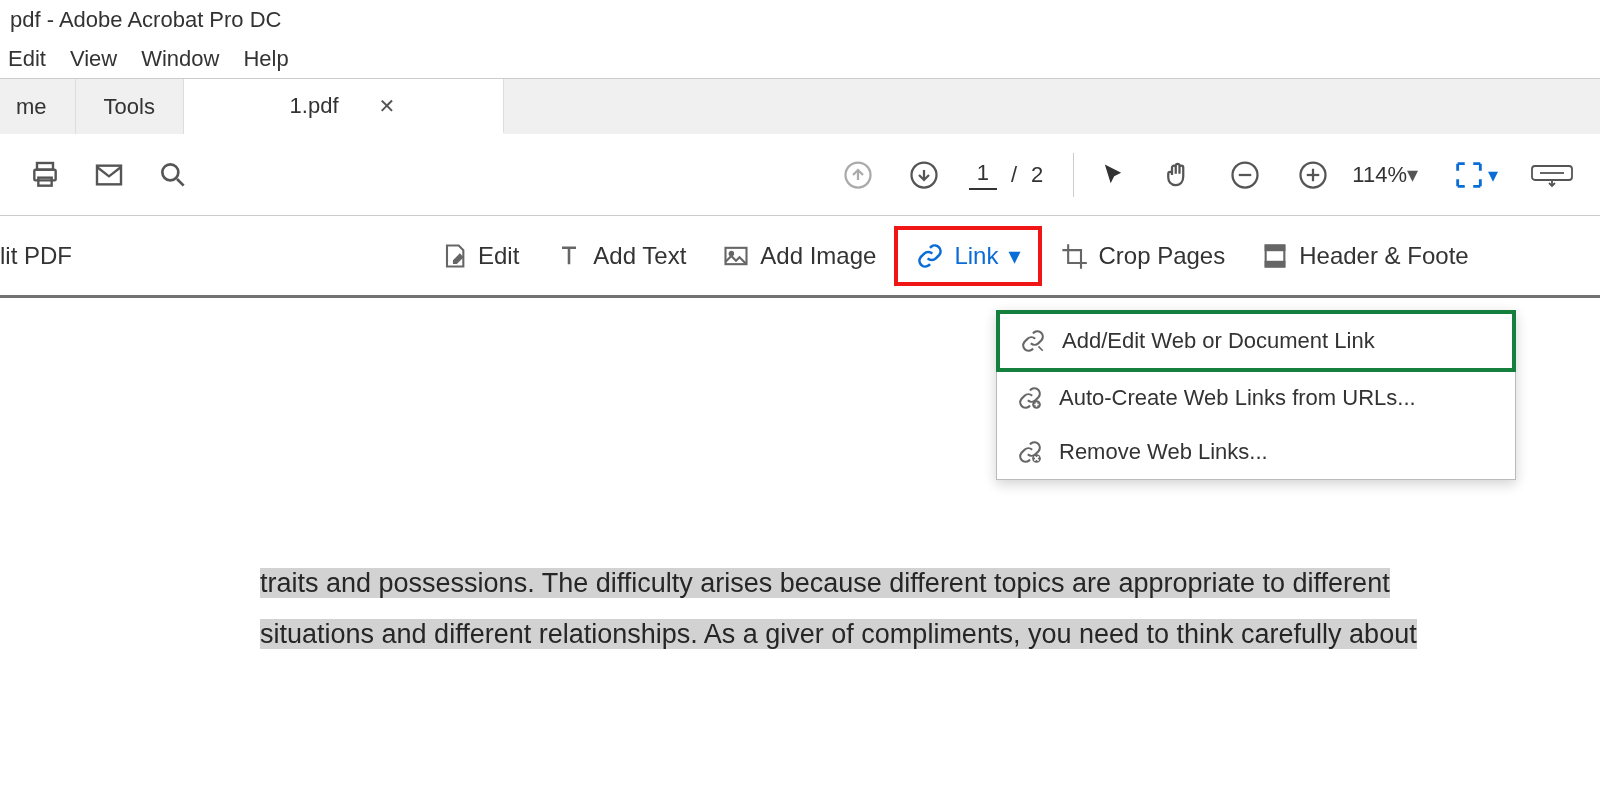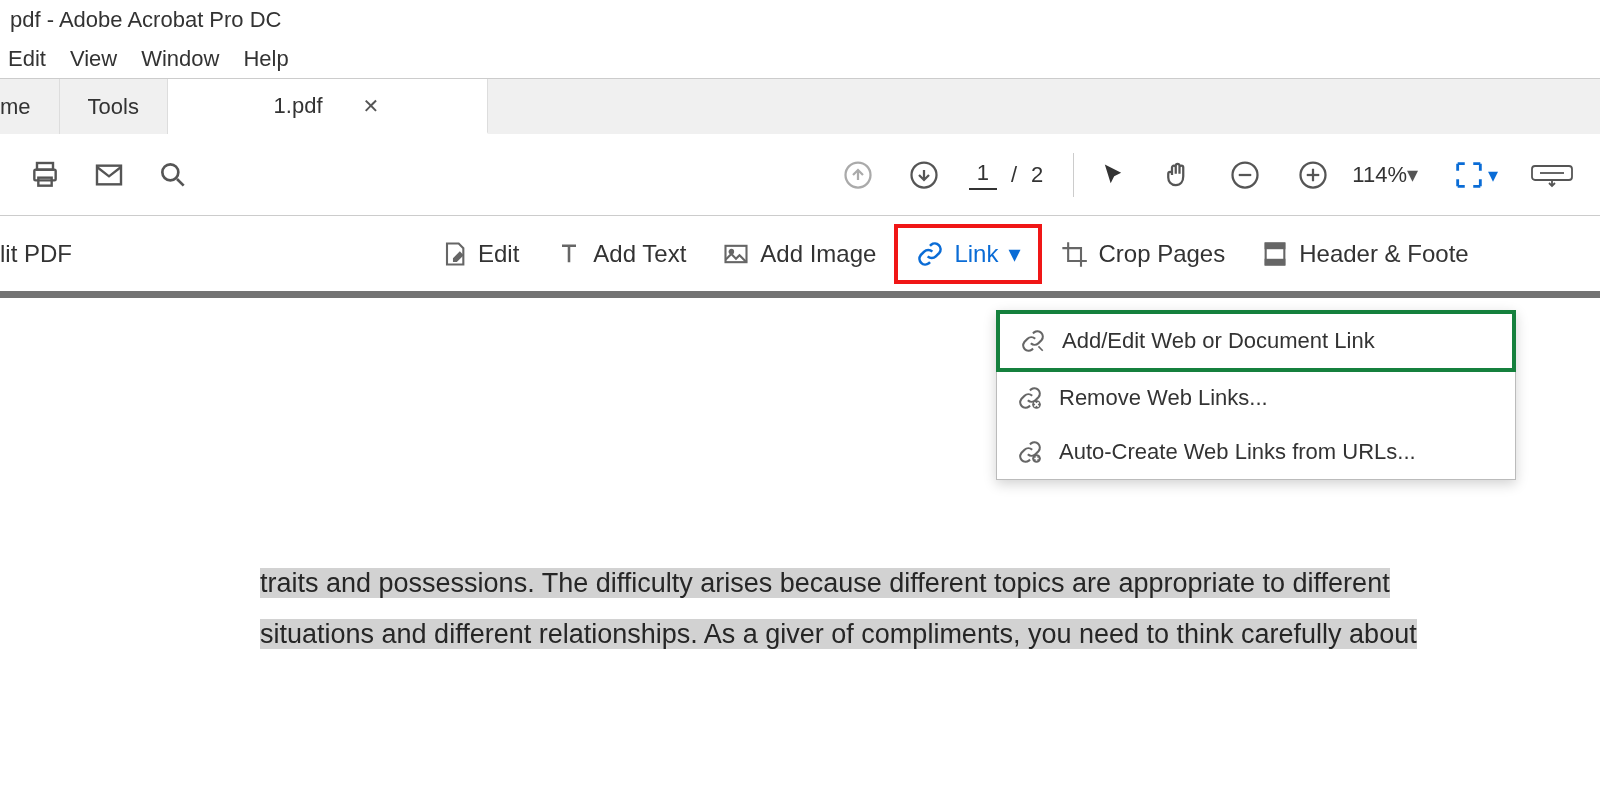--- a/index.html
+++ b/index.html
@@ -85,21 +85,21 @@
     .zoom-box {
       display: flex;
       align-items: center;
       font-size: 22px;
       margin-left: 12px;
       gap: 0;
     }
     .zoom-box .caret { color: #555; }
     .editbar {
       height: 82px;
-      border-bottom: 7px solid #737373;
+      border-bottom: 3px solid #737373;
       display: flex;
       align-items: center;
       position: relative;
       background: #fff;
     }
     .editbar .panel-label {
       font-size: 24px;
       font-weight: 500;
       margin-left: 0;
       white-space: nowrap;
@@ -167,21 +167,21 @@
 </div>
 
 <div class="menubar">
   <span>Edit</span>
   <span>View</span>
   <span>Window</span>
   <span>Help</span>
 </div>
 
 <div class="tabbar">
-  <div class="tab" style="padding-left:0;">
+  <div class="tab" style="padding-left:16px;">
     <span>me</span>
   </div>
   <div class="tab">
     <span>Tools</span>
   </div>
   <div class="tab active" style="min-width:320px; justify-content:center;">
     <span>1.pdf</span>
     <span class="close">✕</span>
   </div>
 </div>
@@ -350,34 +350,34 @@
         </svg>
     </span>
     <span>Add/Edit Web or Document Link</span>
   </div>
   <div class="item">
     <span class="icon">
       <svg width="26" height="26" viewBox="0 0 24 24" fill="none" stroke="#666" stroke-width="2">
           <path d="M10 14a5 5 0 007 0l3-3a5 5 0 00-7-7l-1 1"></path>
           <path d="M14 10a5 5 0 00-7 0l-3 3a5 5 0 007 7l1-1"></path>
           <circle cx="18" cy="18" r="4" fill="#666" stroke="none"></circle>
-          <path d="M16 16l4 4M20 16l-4 4" stroke="#fff" stroke-width="1.5"></path>
-        </svg>
-    </span>
-    <span>Remove Web Links...</span>
+          <path d="M18 16v4M16 18h4" stroke="#fff" stroke-width="1.5"></path>
+        </svg>
+    </span>
+    <span>Auto-Create Web Links from URLs...</span>
   </div>
   <div class="item">
     <span class="icon">
       <svg width="26" height="26" viewBox="0 0 24 24" fill="none" stroke="#666" stroke-width="2">
           <path d="M10 14a5 5 0 007 0l3-3a5 5 0 00-7-7l-1 1"></path>
           <path d="M14 10a5 5 0 00-7 0l-3 3a5 5 0 007 7l1-1"></path>
           <circle cx="18" cy="18" r="4" fill="#666" stroke="none"></circle>
-          <path d="M18 16v4M16 18h4" stroke="#fff" stroke-width="1.5"></path>
-        </svg>
-    </span>
-    <span>Auto-Create Web Links from URLs...</span>
+          <path d="M16 16l4 4M20 16l-4 4" stroke="#fff" stroke-width="1.5"></path>
+        </svg>
+    </span>
+    <span>Remove Web Links...</span>
   </div>
 </div>
 
 <div class="doc-area">
   <div><span class="hl-text"> traits and possessions. The difficulty arises because different topics are appropriate to different </span></div>
   <div><span class="hl-text"> situations and different relationships. As a giver of compliments, you need to think carefully about </span></div>
 </div>
 
 </body></html>

